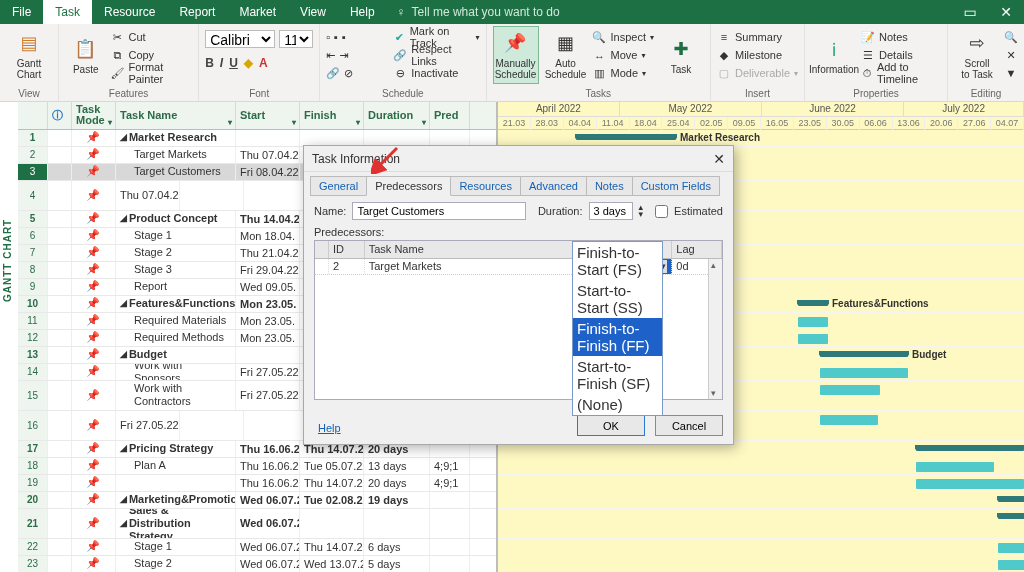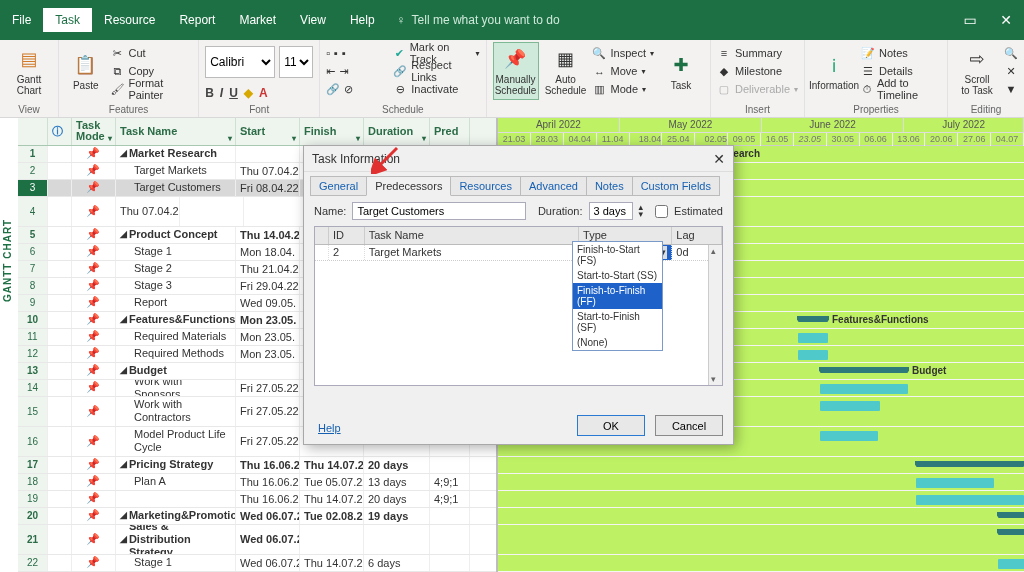--- a/index.html
+++ b/index.html
@@ -1,38 +1,38 @@
 <!DOCTYPE html>
 <html><head>
 <meta charset="utf-8">
 <style>
 *{margin:0;padding:0;box-sizing:border-box;font-family:"Segoe UI",Arial,sans-serif;-webkit-font-smoothing:antialiased}
 body{background:#fff;width:1024px;height:572px;overflow:hidden;position:relative;font-size:11px;color:#333}
 
 
-.titlebar{height:40px;background:#1d7044;color:#fff;display:flex;align-items:center;font-size:12px}
+.titlebar{height:24px;background:#1d7044;color:#fff;display:flex;align-items:center;font-size:12px}
 .titlebar .menu-item{padding:0 12px;height:24px;line-height:24px;cursor:pointer}
 .titlebar .menu-item.active{background:#fff;color:#1d7044}
 .titlebar .tell-me{display:flex;align-items:center;gap:6px;margin-left:10px;color:#cfe9db}
 .titlebar .win-ctrls{margin-left:auto;display:flex}
 .titlebar .win-ctrls span{width:36px;text-align:center;font-size:14px}
 
 
 .ribbon{height:78px;background:#f3f2f1;border-bottom:1px solid #d8d8d8;display:flex}
 .ribbon-group{border-right:1px solid #e2e2e2;display:flex;flex-direction:column;padding:2px 6px 0}
 .ribbon-group .grp-body{flex:1;display:flex;align-items:flex-start;gap:4px}
 .ribbon-group .grp-label{text-align:center;font-size:10px;color:#666;padding:2px 0}
 .big-btn{display:flex;flex-direction:column;align-items:center;justify-content:center;width:46px;height:58px;gap:2px}
 .big-btn .ic{width:26px;height:26px;display:flex;align-items:center;justify-content:center;font-size:18px}
 .big-btn .lbl{font-size:10px;text-align:center;line-height:11px}
 .stack{display:flex;flex-direction:column;gap:2px;justify-content:center;height:58px}
 .stack-row{display:flex;align-items:center;gap:4px;font-size:11px;color:#333;height:16px}
 .stack-row .ic{width:14px;height:14px;display:inline-flex;align-items:center;justify-content:center;font-size:11px}
 .font-sel{display:flex;gap:4px;align-items:center}
-.font-sel select{font-size:12px;border:1px solid #bbb;background:#fff;height:32px}
+.font-sel select{font-size:14px;border:1px solid #bbb;background:#fff;height:18px}
 .fmt-btns{display:flex;gap:6px;align-items:center;margin-top:4px}
 .fmt-btns span{font-size:12px;font-weight:bold;color:#444}
 
 
 .side-tab{position:absolute;left:0;top:310px;transform:rotate(-90deg);transform-origin:left top;background:#fff;color:#1d7044;font-size:10px;font-weight:bold;letter-spacing:1px;padding:2px 8px}
 
 
 .workarea{display:flex;height:calc(572px - 24px - 78px)}
 .grid-pane{width:480px;border-right:2px solid #bdbdbd;overflow:hidden;display:flex;flex-direction:column}
 .grid-header{display:flex;background:#eef5ef;border-bottom:1px solid #a8c8b2;height:28px;color:#2b6b46;font-weight:600;font-size:11px}
@@ -43,21 +43,21 @@
 .grow.bold{font-weight:700}
 .grow.sel{background:#d8d8d8}
 .cell{border-right:1px solid #eee;padding:0 4px;display:flex;align-items:center;overflow:hidden;white-space:nowrap}
 .cell.rownum{background:#eef5ef;color:#2b6b46;justify-content:center;font-size:10px}
 .cell.rownum.sel{background:#1d7044;color:#fff}
 .cell.ind{color:#2b78c4;justify-content:center}
 .cell.mode{color:#2b78c4;justify-content:center}
 .cell.name{padding-left:4px}
 
 
-.timeline-pane{flex:1;position:relative;overflow:hidden;background:#bef264}
+.timeline-pane{flex:1;position:relative;overflow:hidden;background:#fef9c3}
 .tl-header{height:28px;border-bottom:1px solid #ccc;display:flex;flex-direction:column}
 .tl-months{flex:1;display:flex;border-bottom:1px solid #ddd}
 .tl-month{border-right:1px solid #ddd;font-size:10px;color:#555;text-align:center;line-height:14px}
 .tl-days{flex:1;display:flex}
 .tl-day{border-right:1px solid #eee;font-size:9px;color:#777;text-align:center;line-height:13px}
 .tl-body{position:relative}
 .tl-row{height:17px;border-bottom:1px solid #f4f4f4;position:relative}
 .bar{position:absolute;height:10px;top:3px;border-radius:1px}
 .bar.teal{background:#4fc9c9}
 .bar.sum{height:6px;top:5px;background:#2e7a7a}
@@ -78,21 +78,21 @@
 .dlg-field-row input[type=text]{border:1px solid #aab;padding:2px 4px;font-size:11px}
 .dlg-field-row .lbl{width:38px}
 .pred-table{border:1px solid #aab;background:#fff;height:160px;position:relative}
 .pred-head{display:flex;background:#e8e8e8;border-bottom:1px solid #bbb;height:18px;font-size:11px}
 .pred-head div{border-right:1px solid #ccc;padding:2px 4px}
 .pred-row{display:flex;border-bottom:1px dotted #ccc;height:16px;font-size:11px}
 .pred-row div{border-right:1px dotted #ddd;padding:1px 4px}
 .pred-scroll{position:absolute;right:0;top:18px;bottom:0;width:14px;background:#f0f0f0;border-left:1px solid #ccc}
 .pred-scroll::before{content:"▴";position:absolute;top:1px;left:2px;font-size:9px;color:#666}
 .pred-scroll::after{content:"▾";position:absolute;bottom:1px;left:2px;font-size:9px;color:#666}
-.dd-open{position:absolute;left:572px;top:241px;width:91px;background:#fff;border:1px solid #7a9ac9;font-size:10px;z-index:50}
+.dd-open{position:absolute;left:572px;top:241px;width:91px;background:#fff;border:1px solid #7a9ac9;font-size:15px;z-index:50}
 .dd-open div{padding:2px 4px}
 .dd-open .sel{background:#1e62c9;color:#fff}
 .dlg-buttons{position:absolute;bottom:8px;right:10px;display:flex;gap:10px}
 .dlg-buttons button{width:68px;height:21px;font-size:11px;border:1px solid #8a8a8a;background:#e8e8e8}
 .dlg-help{position:absolute;bottom:10px;left:14px;color:#1560b3;text-decoration:underline;font-size:11px}
 
 
 .red-arrow{position:absolute;left:371px;top:144px;width:30px;height:30px;z-index:60;pointer-events:none}
 
 
@@ -238,20 +238,21 @@
             <span class="ic">▥</span>
             <span>Mode</span>
             <span style="font-size:8px">▾</span>
           </div>
       </div>
       <div class="big-btn">
         <span class="ic" style="color:#1d7044">✚</span>
         <span class="lbl">Task</span>
       </div>
     </div>
+    <div class="grp-label">Tasks</div>
   </div>
 
   <div class="ribbon-group">
     <div class="grp-body">
       <div class="stack">
         <div class="stack-row">
             <span class="ic">≡</span>
             <span>Summary</span>
           </div>
         <div class="stack-row">
@@ -496,21 +497,20 @@
           <div class="cell name w-nm" style="padding-left:18px;white-space:normal;line-height:13px">Work with Contractors</div>
           <div class="cell w-st">Fri 27.05.22</div>
           <div class="cell w-fi"></div>
           <div class="cell w-du"></div>
           <div class="cell w-pr"></div>
         </div>
         <div class="grow" style="height: 30px;">
           <div class="cell rownum w-rn">16</div>
           <div class="cell ind w-i"></div>
           <div class="cell mode w-tm">📌</div>
-          <div class="cell name w-nm" style="padding-left:18px;white-space:normal;line-height:13px">Model Product Life Cycle</div>
           <div class="cell w-st">Fri 27.05.22</div>
           <div class="cell w-fi"></div>
           <div class="cell w-du"></div>
           <div class="cell w-pr"></div>
         </div>
         <div class="grow bold">
           <div class="cell rownum w-rn">17</div>
           <div class="cell ind w-i"></div>
           <div class="cell mode w-tm">📌</div>
           <div class="cell name w-nm" style="padding-left:4px;white-space:normal;line-height:13px"><span style="font-size:9px;margin-right:2px">◢</span>Pricing Strategy</div>
@@ -588,26 +588,26 @@
           <div class="tl-month" style="width: 126px;">April 2022</div>
           <div class="tl-month" style="width: 147px;">May 2022</div>
           <div class="tl-month" style="width: 147px;">June 2022</div>
           <div class="tl-month" style="width: 124px;">July 2022</div>
         </div>
       <div class="tl-days" id="tl-days">
           <div class="tl-day" style="width: 34px;">21.03</div>
           <div class="tl-day" style="width: 34px;">28.03</div>
           <div class="tl-day" style="width: 34px;">04.04</div>
           <div class="tl-day" style="width: 34px;">11.04</div>
-          <div class="tl-day" style="width: 34px; text-align: right;">18.04</div>
+          <div class="tl-day" style="width: 34px;">18.04</div>
           <div class="tl-day" style="width: 34px;">25.04</div>
-          <div class="tl-day" style="width: 34px; text-align: right;">02.05</div>
+          <div class="tl-day" style="width: 34px;">02.05</div>
           <div class="tl-day" style="width: 34px;">09.05</div>
           <div class="tl-day" style="width: 34px;">16.05</div>
-          <div class="tl-day" style="width: 34px; font-style: italic;">23.05</div>
+          <div class="tl-day" style="width: 34px;">23.05</div>
           <div class="tl-day" style="width: 34px;">30.05</div>
           <div class="tl-day" style="width: 34px;">06.06</div>
           <div class="tl-day" style="width: 34px;">13.06</div>
           <div class="tl-day" style="width: 34px;">20.06</div>
           <div class="tl-day" style="width: 34px;">27.06</div>
           <div class="tl-day" style="width: 34px;">04.07</div>
         </div>
     </div>
     <div class="tl-body" id="tl-body">
         <div class="tl-row" style="height: 17px;"></div>
@@ -671,20 +671,21 @@
   <div class="dlg-body">
     <div class="dlg-field-row">
       <span class="lbl">Name:</span>
       <input type="text" style="width: 236px;" value="Target Customers">
       <span style="margin-left:6px">Duration:</span>
       <input type="text" style="width: 44px;" value="3 days">
       <span style="font-size:9px;line-height:7px">▴<br>▾</span>
       <input type="checkbox" style="margin-left: 6px;">
       <span>Estimated</span>
     </div>
+    <div style="font-size:11px;margin-bottom:2px">Predecessors:</div>
     <div class="pred-table">
       <div class="pred-head">
         <div style="width:14px"></div>
         <div class="ph-id">ID</div>
         <div class="ph-tn">Task Name</div>
         <div class="ph-ty">Type</div>
         <div class="ph-lg">Lag</div>
       </div>
       <div class="pred-row">
         <div style="width:14px"></div>

